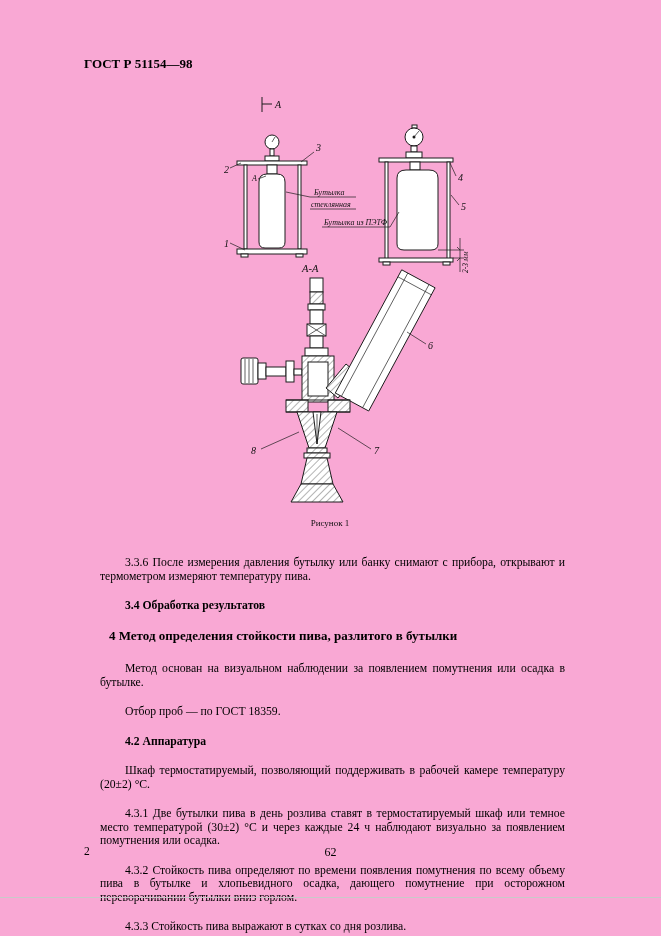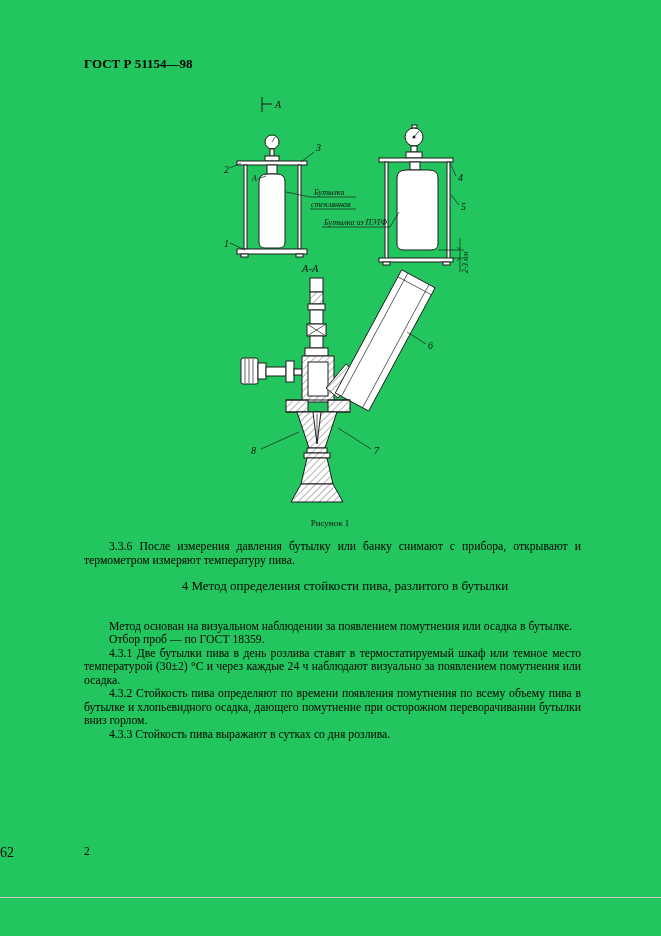--- a/index.html
+++ b/index.html
@@ -2,21 +2,21 @@
 <html><head>
 <meta charset="utf-8">
 <style>
   * { box-sizing: border-box; }
   html, body { margin: 0; padding: 0; background: #ffffff; }
   .page {
     position: relative;
     width: 661px;
     height: 936px;
     margin: 0 auto;
-    background: #22c55e;
+    background: #f9a8d4;
     font-family: "Liberation Serif", serif;
     color: #000;
     overflow: hidden;
   }
   .header-title {
     position: absolute;
     left: 84px;
     top: 56px;
     font-size: 13px;
     font-weight: bold;
@@ -30,39 +30,40 @@
   }
   .content {
     position: absolute;
     left: 84px;
     top: 540px;
     width: 497px;
     font-size: 11.7px;
     line-height: 13.5px;
     text-align: justify;
   }
-  .content p { margin: 0; text-indent: 25px; }
+  .content p { margin: 16px; text-indent: 25px; }
   .content p.bold { font-weight: bold; text-align: left; }
   .content p.section-heading {
-    font-weight: normal;
+    font-weight: bold;
     font-size: 13px;
-    margin: 12px 0 27px 0;
-    text-align: center;
+    margin: 12px 0 20px 0;
+    text-align: left;
   }
   .footer-num-left {
     position: absolute;
     left: 84px;
     top: 845px;
     font-size: 11.5px;
   }
   .footer-num-center {
     position: absolute;
     left: 0; right: 0;
     top: 845px;
-    font-size: 14px;
+    text-align: center;
+    font-size: 12px;
   }
   .page-bottom-line {
     position: absolute;
     left: 0; right: 0;
     top: 897px;
     border-top: 1px solid #c9c9c9;
   }
   
   .st  { stroke:#1c1c1c; stroke-width:1; fill:none; }
   .stw { stroke:#1c1c1c; stroke-width:1; fill:#ffffff; }
@@ -231,23 +232,26 @@
           <polygon class="sth" points="301,392 333,392 343,410 291,410"></polygon>
         </g>
 
         <text class="figcap" x="330" y="434" font-size="9" text-anchor="middle">Рисунок 1</text>
       </g>
     </svg>
   </div>
 
   <div class="content">
     <p>3.3.6 После измерения давления бутылку или банку снимают с прибора, открывают и термометром измеряют температуру пива.</p>
+    <p class="bold">3.4 Обработка результатов</p>
     <p class="section-heading">4 Метод определения стойкости пива, разлитого в бутылки</p>
     <p>Метод основан на визуальном наблюдении за появлением помутнения или осадка в бутылке.</p>
     <p>Отбор проб — по ГОСТ 18359.</p>
+    <p class="bold">4.2 Аппаратура</p>
+    <p>Шкаф термостатируемый, позволяющий поддерживать в рабочей камере температуру (20±2) °С.</p>
     <p>4.3.1 Две бутылки пива в день розлива ставят в термостатируемый шкаф или темное место температурой (30±2) °С и через каждые 24 ч наблюдают визуально за появлением помутнения или осадка.</p>
     <p>4.3.2 Стойкость пива определяют по времени появления помутнения по всему объему пива в бутылке и хлопьевидного осадка, дающего помутнение при осторожном переворачивании бутылки вниз горлом.</p>
     <p>4.3.3 Стойкость пива выражают в сутках со дня розлива.</p>
   </div>
 
   <div class="footer-num-left">2</div>
   <div class="footer-num-center">62</div>
   <div class="page-bottom-line"></div>
 
 </div>

